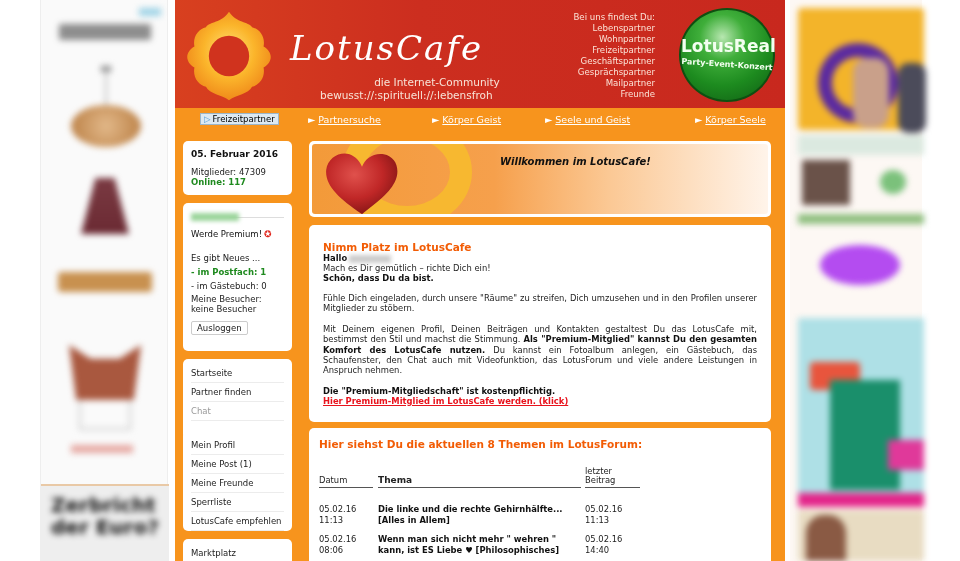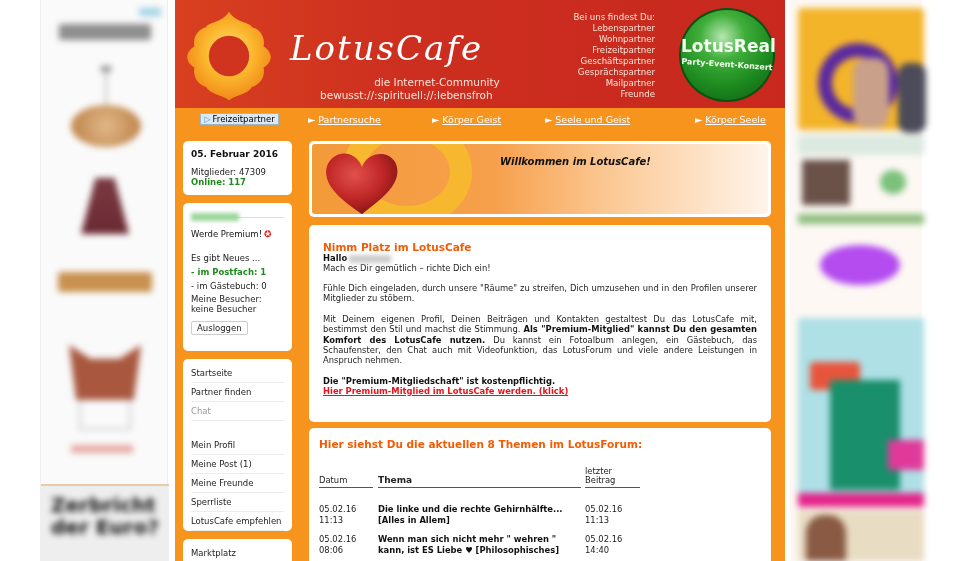--- a/index.html
+++ b/index.html
@@ -259,20 +259,21 @@
         <path d="M50 85 C20 65 2 48 4 28 C6 12 22 4 34 8 C42 11 47 17 50 24 C54 14 64 6 78 8 C94 11 100 28 92 44 C84 60 66 72 50 85 Z" fill="url(#hg)"></path>
       </svg>
       <div class="welcome-title">Willkommen im LotusCafe!</div>
     </div>
   </div>
 
   <div class="content">
     <div class="h-orange">Nimm Platz im LotusCafe</div>
     <div class="line bold"><span>Hallo</span><span class="blur-name"></span></div>
     <div class="line">Mach es Dir gemütlich – richte Dich ein!</div>
+    <div class="line bold">Schön, dass Du da bist.</div>
     <div class="para">Fühle Dich eingeladen, durch unsere "Räume" zu streifen, Dich umzusehen und in den Profilen unserer Mitglieder zu stöbern.</div>
     <div class="para"><span>Mit Deinem eigenen Profil, Deinen Beiträgen und Kontakten gestaltest Du das LotusCafe mit, bestimmst den Stil und machst die Stimmung. </span><span class="bold">Als "Premium-Mitglied" kannst Du den gesamten Komfort des LotusCafe nutzen.</span><span> Du kannst ein Fotoalbum anlegen, ein Gästebuch, das Schaufenster, den Chat auch mit Videofunktion, das LotusForum und viele andere Leistungen in Anspruch nehmen.</span></div>
     <div class="line bold" style="margin-top:10px;">Die "Premium-Mitgliedschaft" ist kostenpflichtig.</div>
     <div class="red-link">Hier Premium-Mitglied im LotusCafe werden. (klick)</div>
   </div>
 
   <div class="forum">
     <div class="forum-title">Hier siehst Du die aktuellen 8 Themen im LotusForum:</div>
     <div class="forum-head">
       <div class="th th-date">Datum</div>

